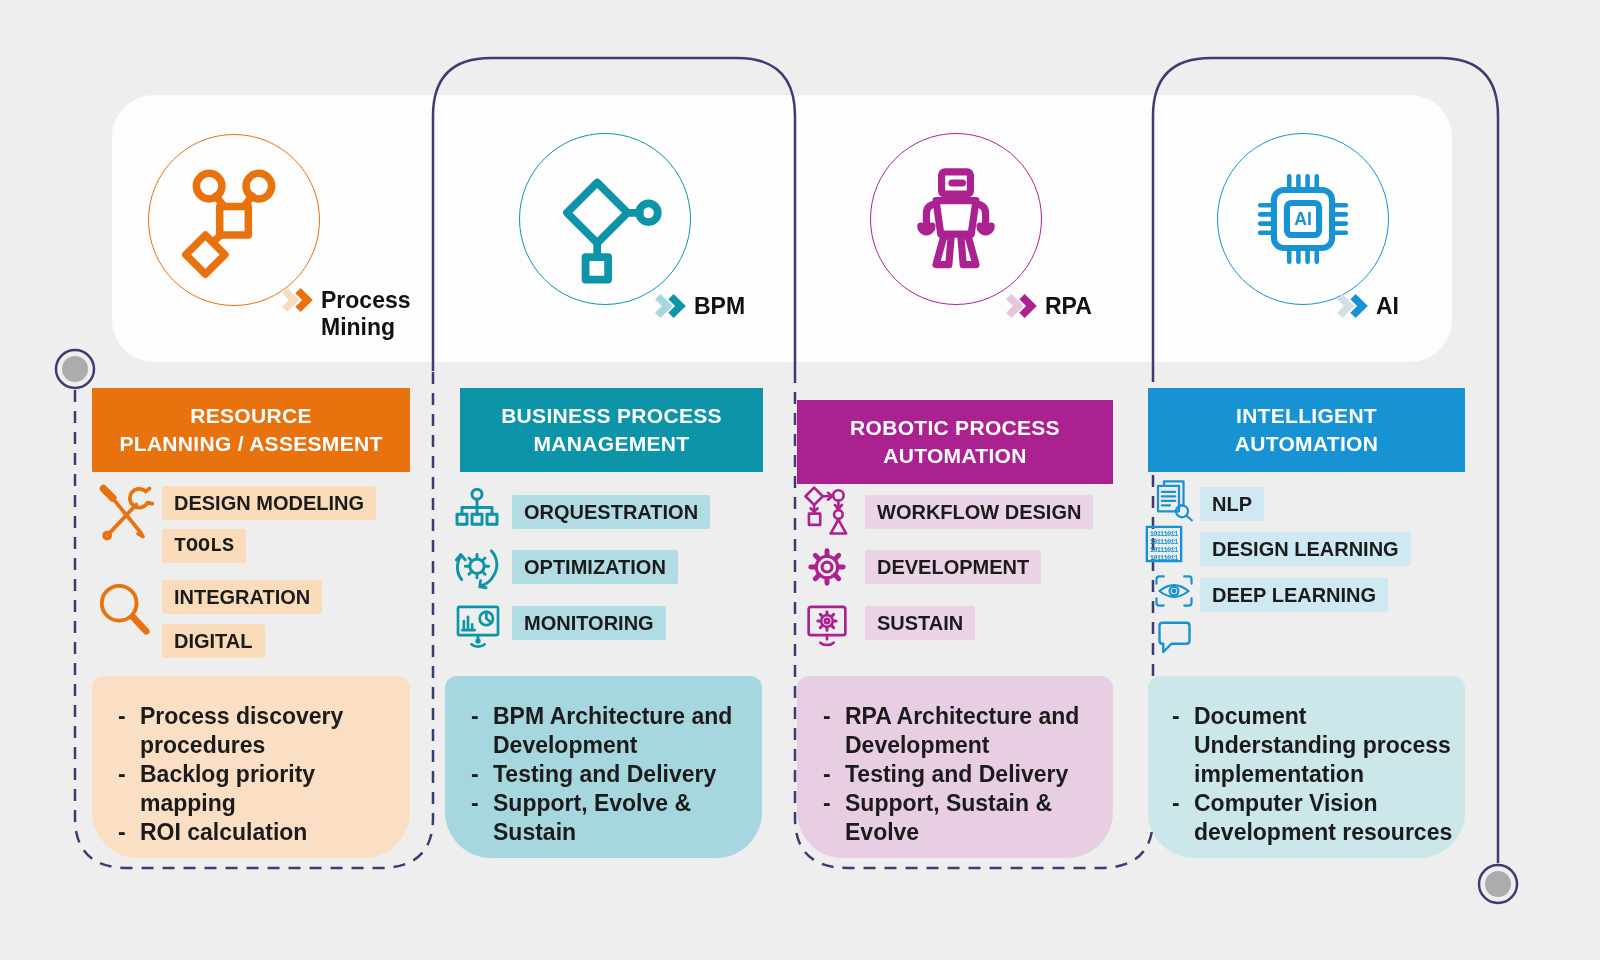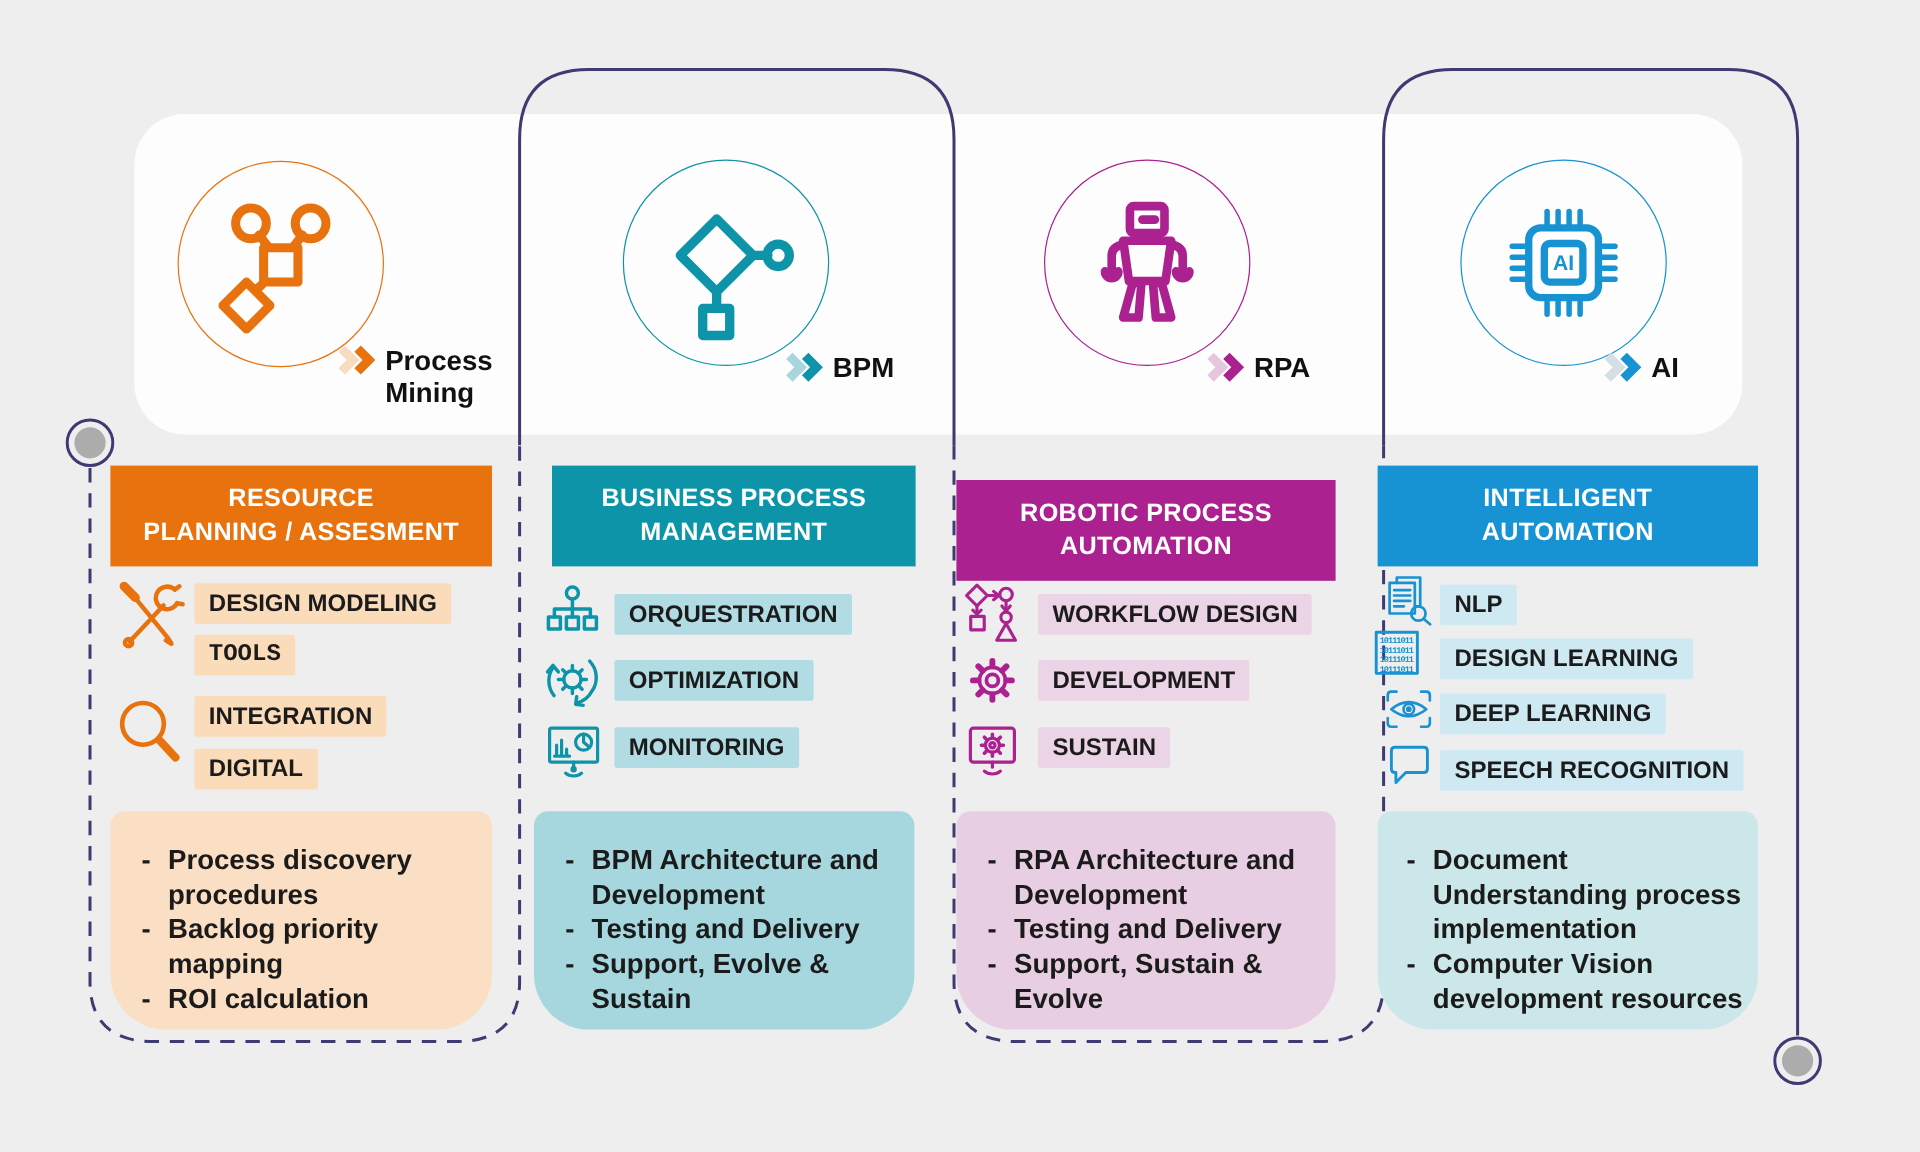--- a/index.html
+++ b/index.html
@@ -342,21 +342,20 @@
         <circle cx="30" cy="26" r="1.8" fill="currentColor"></circle>
       </g>
     </svg>
   </div>
   <div class="abs c3 chip" style="left:1200px;top:578px;">DEEP LEARNING</div>
   <div class="abs c3" style="left:1152px;top:618px;">
     <svg width="42" height="38" viewBox="0 0 56 50">
       <path class="ic" stroke-width="3.2" d="M14 6 h32 q4 0 4 4 v20 q0 4 -4 4 H26 l-11 11 v-11 h-1 q-4 0 -4 -4 V10 q0 -4 4 -4 z"></path>
     </svg>
   </div>
-  <div class="abs c3 chip" style="left:1200px;top:625px;">SPEECH RECOGNITION</div>
   <div class="abs c3 box" style="left:1148px;top:676px;width:317px;height:182px;box-sizing:border-box;padding-left:24px;">
     <div class="bullet">
       <span class="dash">-</span>
       <span>Document Understanding process implementation</span>
     </div>
     <div class="bullet">
       <span class="dash">-</span>
       <span>Computer Vision development resources</span>
     </div>
   </div>

